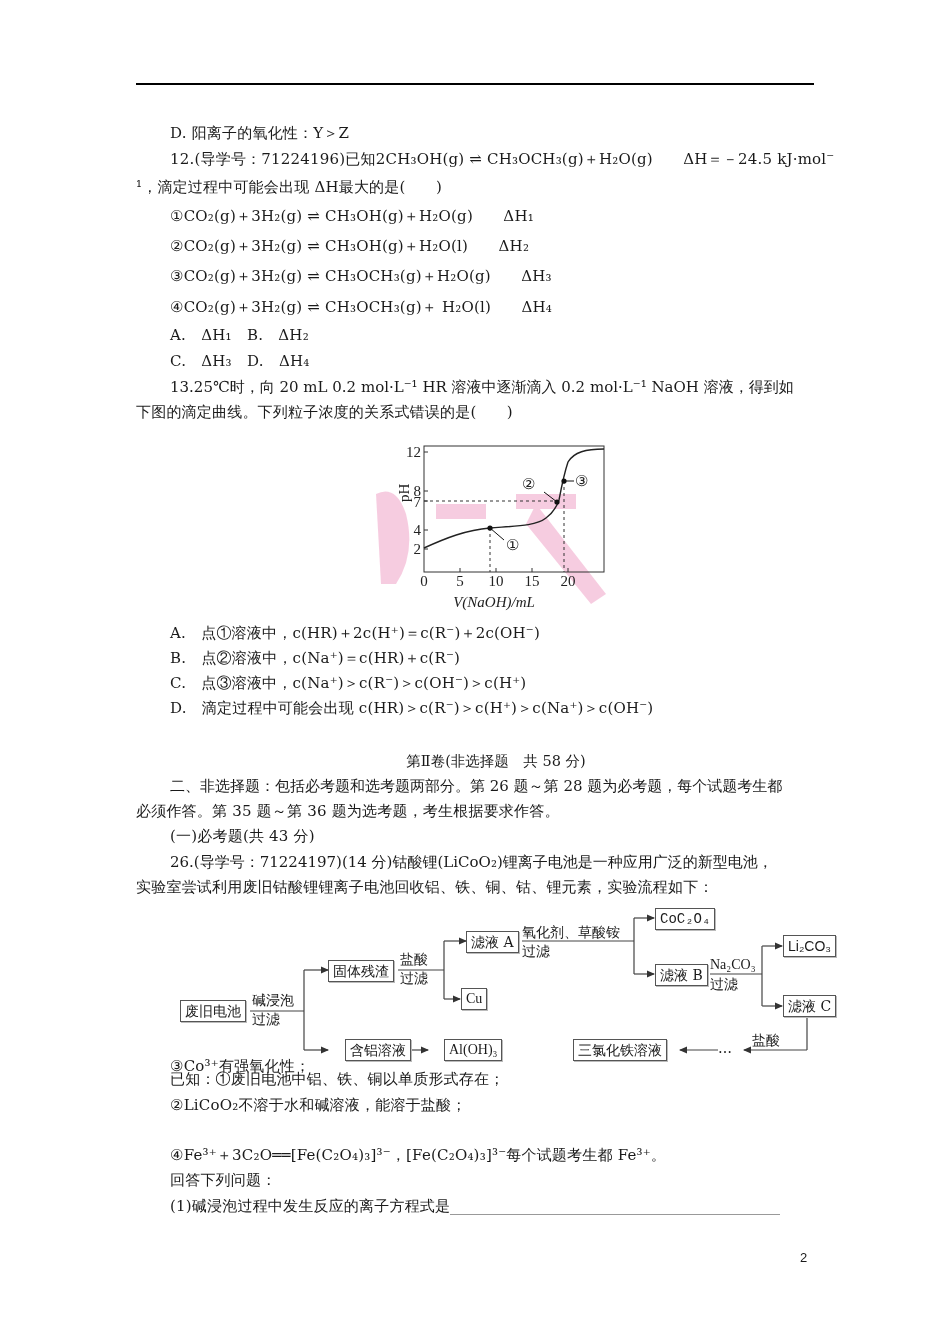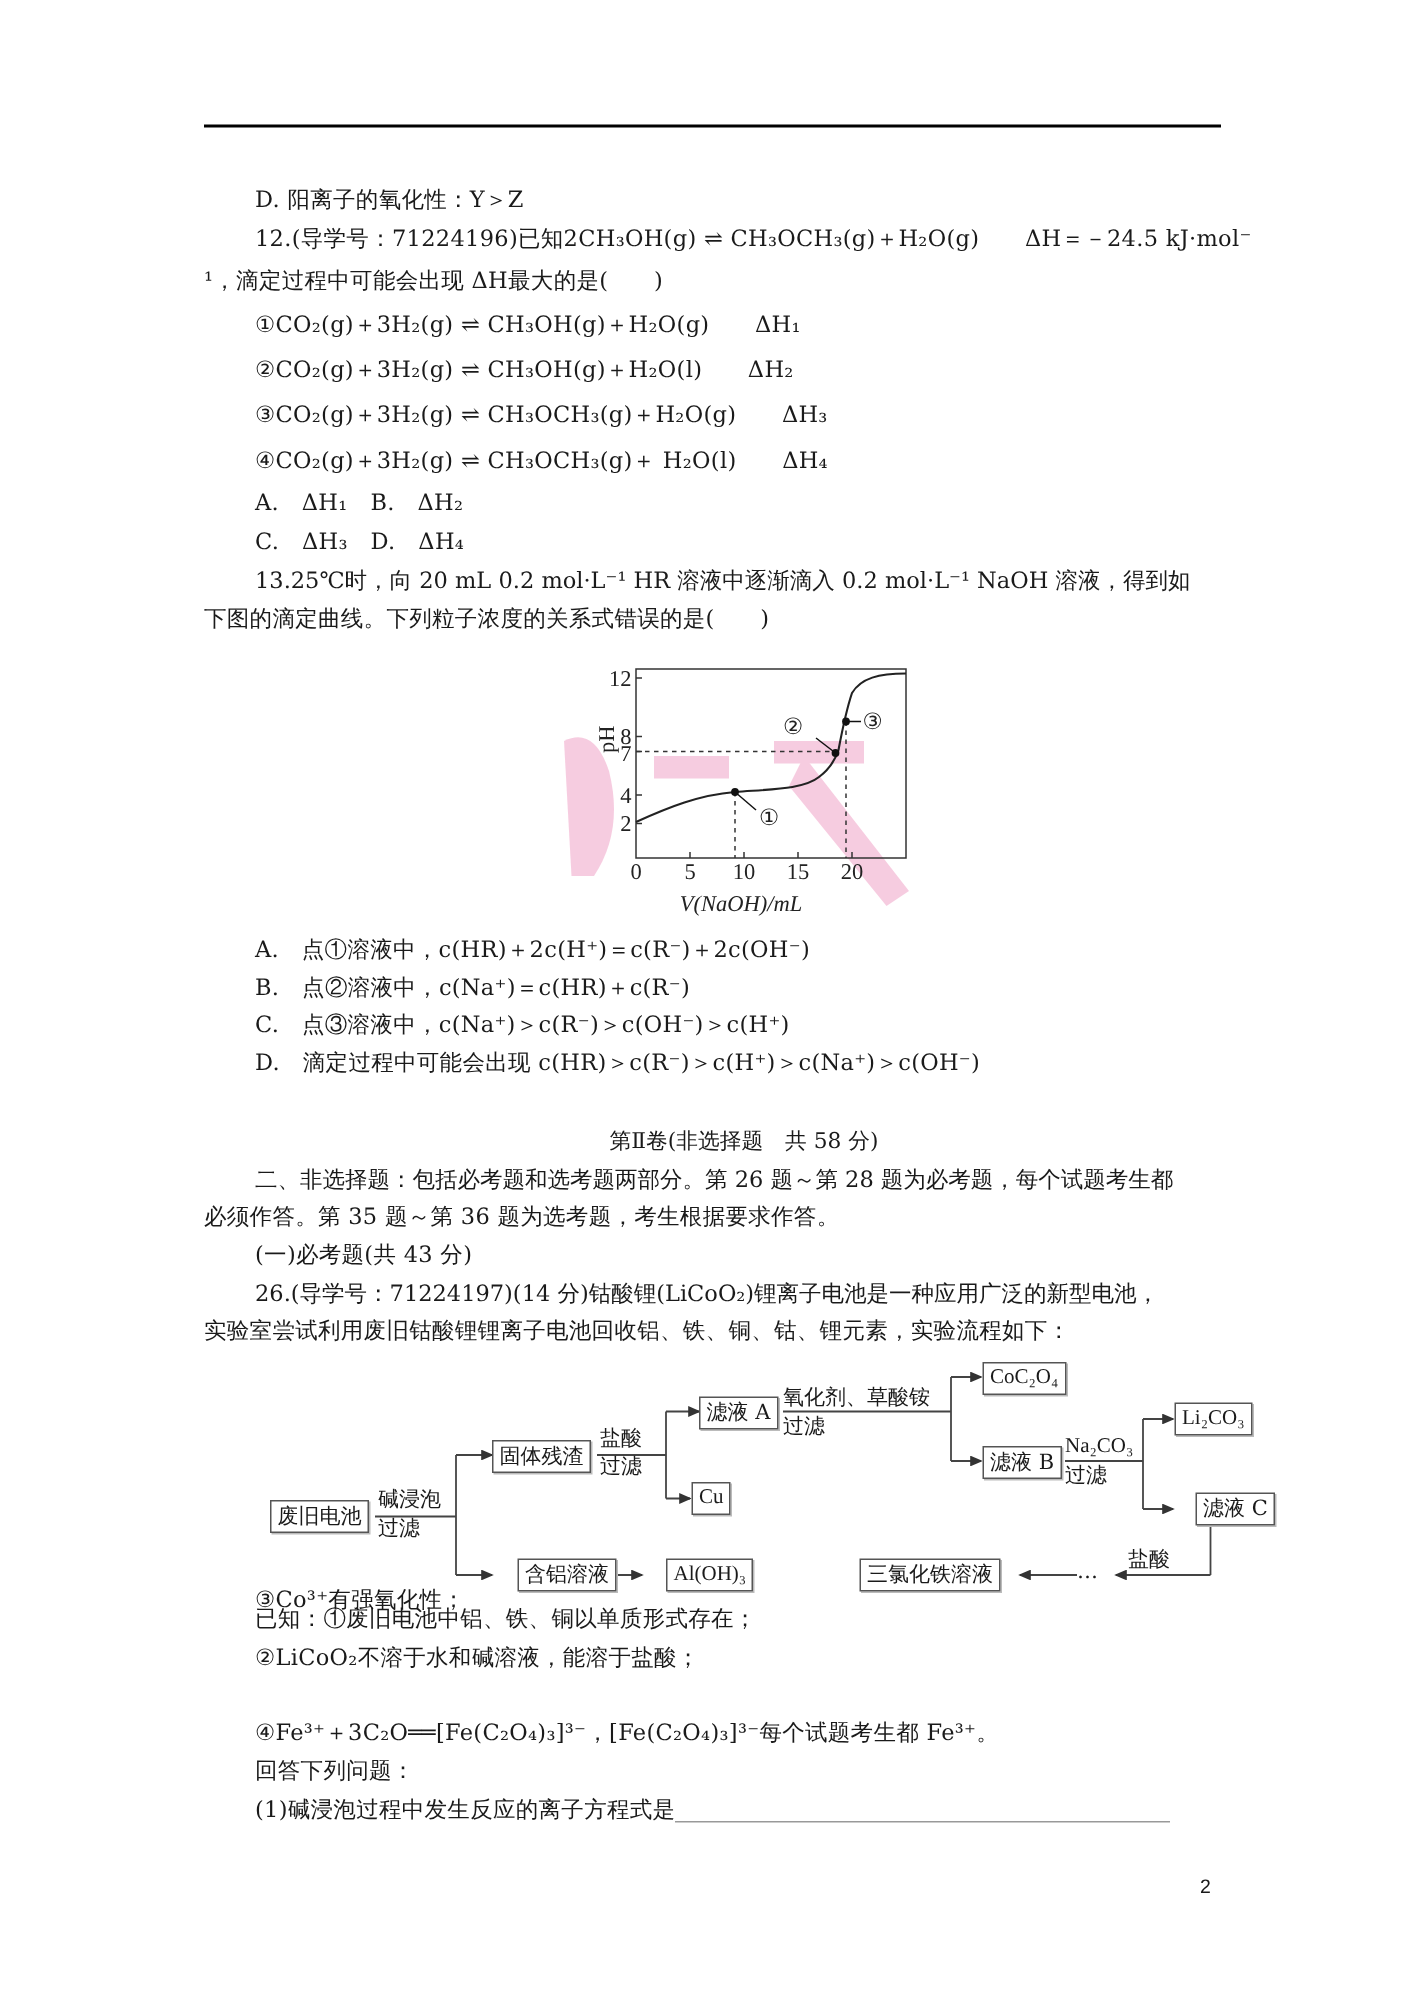--- a/index.html
+++ b/index.html
@@ -170,28 +170,28 @@
 
   <div class="lbl" style="left:230px; top:51px; width:44px">盐酸</div>
   <div class="lbl" style="left:230px; top:70px; width:44px">过滤</div>
 
   <div class="box" style="left:296px; top:31px">滤液 A</div>
   <div class="box" style="left:291px; top:88px; font-family:'Liberation Serif',serif">Cu</div>
 
   <div class="lbl" style="left:352px; top:24px; width:112px">氧化剂、草酸铵</div>
   <div class="lbl" style="left:352px; top:43px; width:112px">过滤</div>
 
-  <div class="box" style="left:485px; top:8px; font-family:Liberation Serif, serif">CoC₂O₄</div>
+  <div class="box" style="left:485px; top:8px; font-family:Liberation Mono, monospace">CoC₂O₄</div>
   <div class="box" style="left:485px; top:64px">滤液 B</div>
 
   <div class="lbl" style="left:540px; top:57px; width:52px; font-family:'Liberation Serif',serif">Na₂CO₃</div>
   <div class="lbl" style="left:540px; top:76px; width:52px">过滤</div>
 
-  <div class="box" style="left:613px; top:35px; font-family:Liberation Serif, serif">Li₂CO₃</div>
-  <div class="box" style="left:627px; top:95px">滤液 C</div>
+  <div class="box" style="left:613px; top:35px; font-family:Liberation Sans, sans-serif">Li₂CO₃</div>
+  <div class="box" style="left:613px; top:95px">滤液 C</div>
 
   <div class="lbl" style="left:582px; top:132px; width:50px">盐酸</div>
   <div class="lbl" style="left:548px; top:140px; width:26px">…</div>
   <div class="box" style="left:403px; top:139px">三氯化铁溶液</div>
 </div>
 
 <div class="line ind" style="top:1070px">已知：①废旧电池中铝、铁、铜以单质形式存在；</div>
 <div class="line ind" style="top:1096px">②LiCoO₂不溶于水和碱溶液，能溶于盐酸；</div>
 <div class="line ind" style="top:1057px">③Co³⁺有强氧化性；</div>
 <div class="line ind" style="top:1146px">④Fe³⁺＋3C₂O══[Fe(C₂O₄)₃]³⁻，[Fe(C₂O₄)₃]³⁻每个试题考生都 Fe³⁺。</div>

